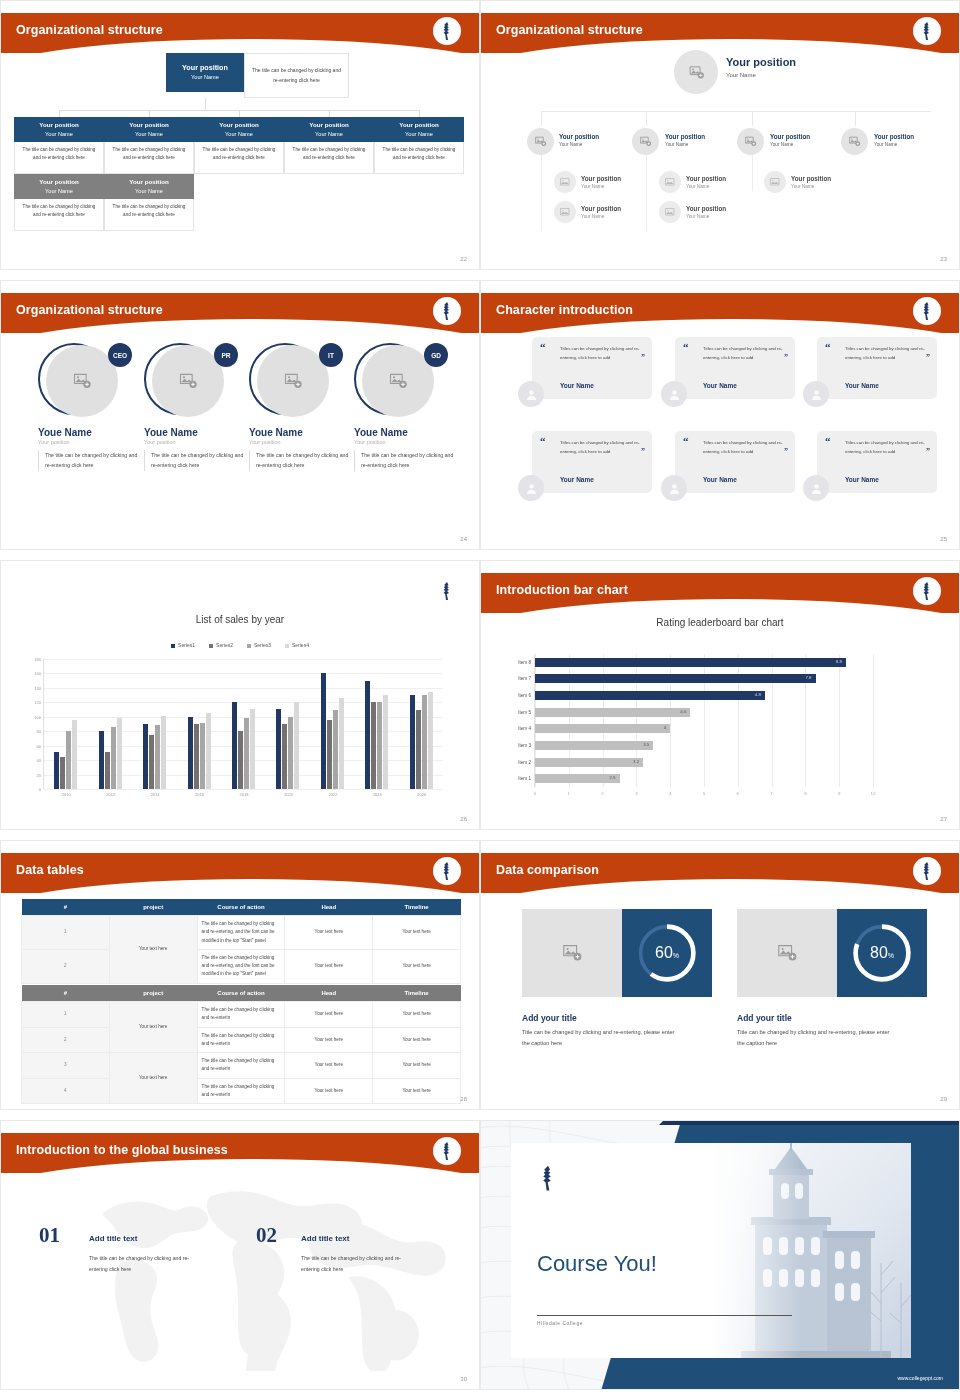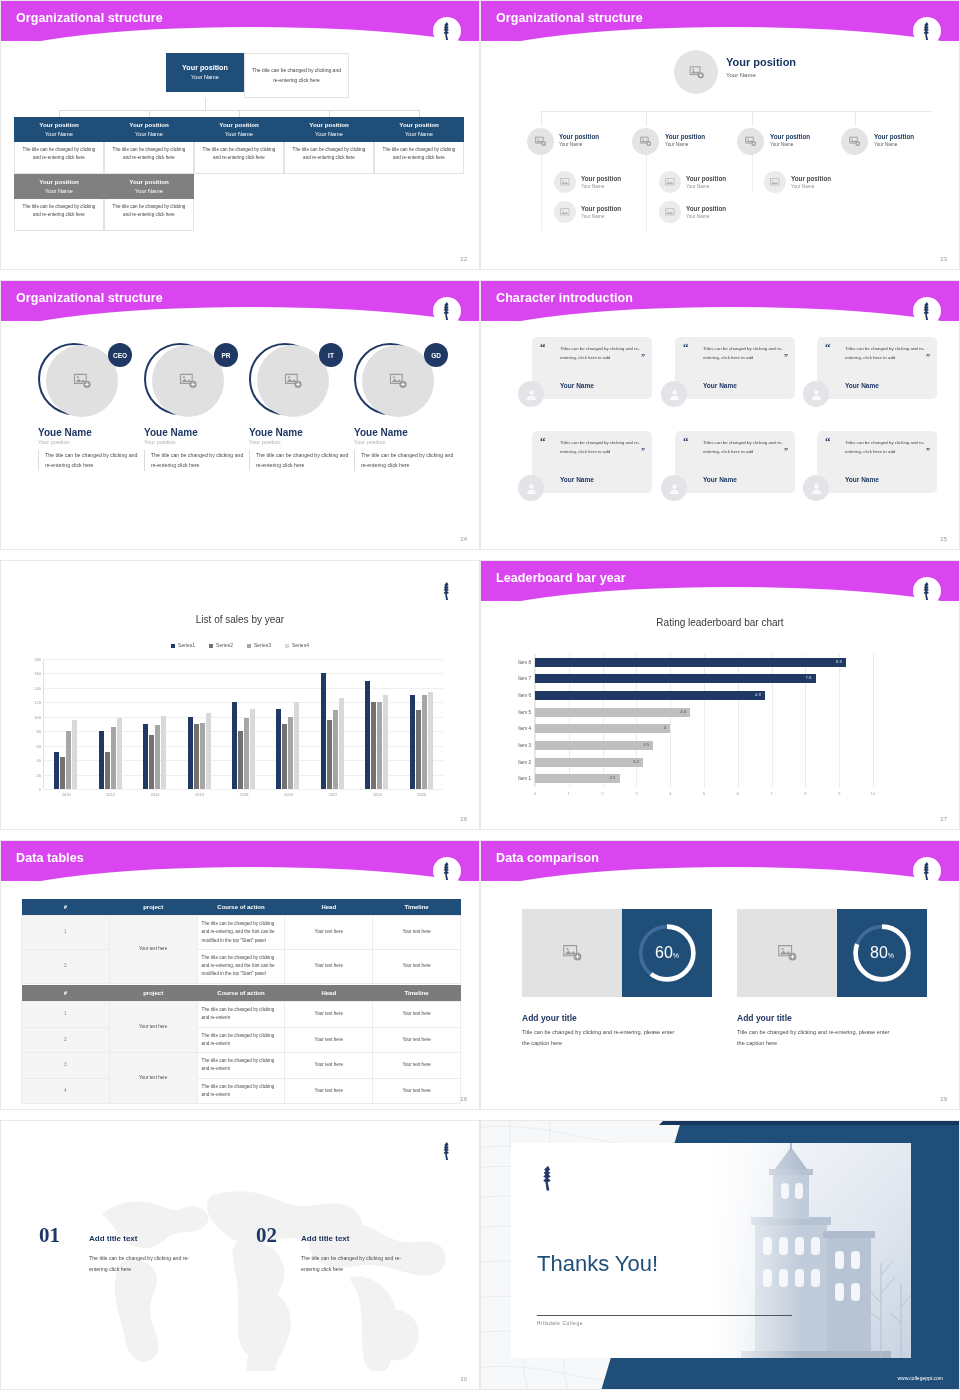--- a/index.html
+++ b/index.html
@@ -18,22 +18,22 @@
   .slide {
     position: relative;
     width: 480px; height: 270px;
     background: #ffffff;
     overflow: hidden;
     border: 1px solid #e8e8e8;
     margin: 0;
   }
   
   .hdr {
-    position: absolute; top: 0; left: 0; width: 100%; height: 40px;
-    background: #d946ef;
+    position: absolute; top: 12px; left: 0; width: 100%; height: 40px;
+    background: #c2410c;
     overflow: visible;
   }
   .hdr-curve {
     position: absolute; top: 26px; left: -10px; width: 520px; height: 34px;
     background: #ffffff;
     border-radius: 50% 50% 0 0 / 100% 100% 0 0;
   }
   .hdr-title {
     position: absolute; top: 10px; left: 15px;
     color: #ffffff; font-size: 12.5px; font-weight: bold;
@@ -658,21 +658,21 @@
         </div>
         <div class="xtick" style="left: 377.778px;">2026</div>
       </div>
 
     <div class="pg">26</div>
   </div>
 
   <div class="slide">
     <div class="hdr">
       <div class="hdr-curve"></div>
-      <div class="hdr-title">Leaderboard bar year</div>
+      <div class="hdr-title">Introduction bar chart</div>
     </div>
     <div class="crest-badge">
       <svg viewBox="0 0 16 18">
           <path d="M8 0 L9.5 3 L8 4 L9.8 5 L8.4 6.5 L10 8 L8 9 L10 11 L7.8 12 L9 18 L7 18 L6.2 12 L4.6 11 L6.4 9 L4.6 8 L6 6.5 L4.8 5 L6.4 4 L5.2 3 Z" fill="#1f3864"></path>
         </svg>
     </div>
 
     <div class="ch-title" style="top:56px;text-align:center;">Rating leaderboard bar chart</div>
     <div class="plot" id="s27-plot" style="left:53px;top:93px;width:338px;height:133px;border-left:1px solid #e2e2e2;">
         <div class="vgrid" style="left: 0px; height: 133px;"></div>
@@ -869,20 +869,24 @@
         </div>
       </div>
     </div>
     <div class="dc-ttl" style="left:256px;top:172px;">Add your title</div>
     <div class="dc-sub" style="left:256px;top:186px;">Title can be changed by clicking and re-entering, please enter the caption here</div>
 
     <div class="pg">29</div>
   </div>
 
   <div class="slide">
+    <div class="hdr">
+      <div class="hdr-curve"></div>
+      <div class="hdr-title">Introduction to the global business</div>
+    </div>
     <div class="crest-badge">
       <svg viewBox="0 0 16 18">
           <path d="M8 0 L9.5 3 L8 4 L9.8 5 L8.4 6.5 L10 8 L8 9 L10 11 L7.8 12 L9 18 L7 18 L6.2 12 L4.6 11 L6.4 9 L4.6 8 L6 6.5 L4.8 5 L6.4 4 L5.2 3 Z" fill="#1f3864"></path>
         </svg>
     </div>
 
     <svg style="position:absolute;left:60px;top:50px;width:400px;height:200px;opacity:.5;" viewBox="0 0 400 200">
       <g fill="#e6e6e6">
         <path d="M42 42c12-10 30-14 48-10 12 3 22 10 30 6 9-5 21-3 26 5 4 7-2 14-9 16-10 3-20 1-28 6-9 6-18 14-29 12-13-2-22-12-28-22-5-8-12-10-10-13z"></path>
         <path d="M60 92c10-6 23-4 31 4 6 6 6 15 3 22-4 9-6 19-4 29 2 11 9 21 7 32-2 9-11 14-19 11-10-4-13-16-15-26-3-16-10-31-9-48 0-9 1-19 6-24z"></path>
@@ -972,21 +976,21 @@
           <path d="M170 215 V120 M170 150 l14 -16 M170 160 l-13 -14 M170 132 l12 -14 M170 178 l-14 -12"></path>
           <path d="M190 215 V140 M190 164 l10 -12 M190 180 l-11 -10"></path>
         </g>
         <rect x="0" y="0" width="200" height="215" fill="url(#fade)"></rect>
       </svg>
 
       <svg style="position:absolute;left:26px;top:22px;width:22px;height:26px;" viewBox="0 0 16 18">
         <path d="M8 0 L9.5 3 L8 4 L9.8 5 L8.4 6.5 L10 8 L8 9 L10 11 L7.8 12 L9 18 L7 18 L6.2 12 L4.6 11 L6.4 9 L4.6 8 L6 6.5 L4.8 5 L6.4 4 L5.2 3 Z" fill="#1f3864"></path>
       </svg>
 
-      <div class="t1">Thanks You!</div>
+      <div class="t1">Course You!</div>
       <div class="trule"></div>
       <div class="tsmall">Hillsdale College</div>
     </div>
 
     <div class="twww">www.collegeppt.com</div>
   </div>
 
 </div>
 
 </body></html>

